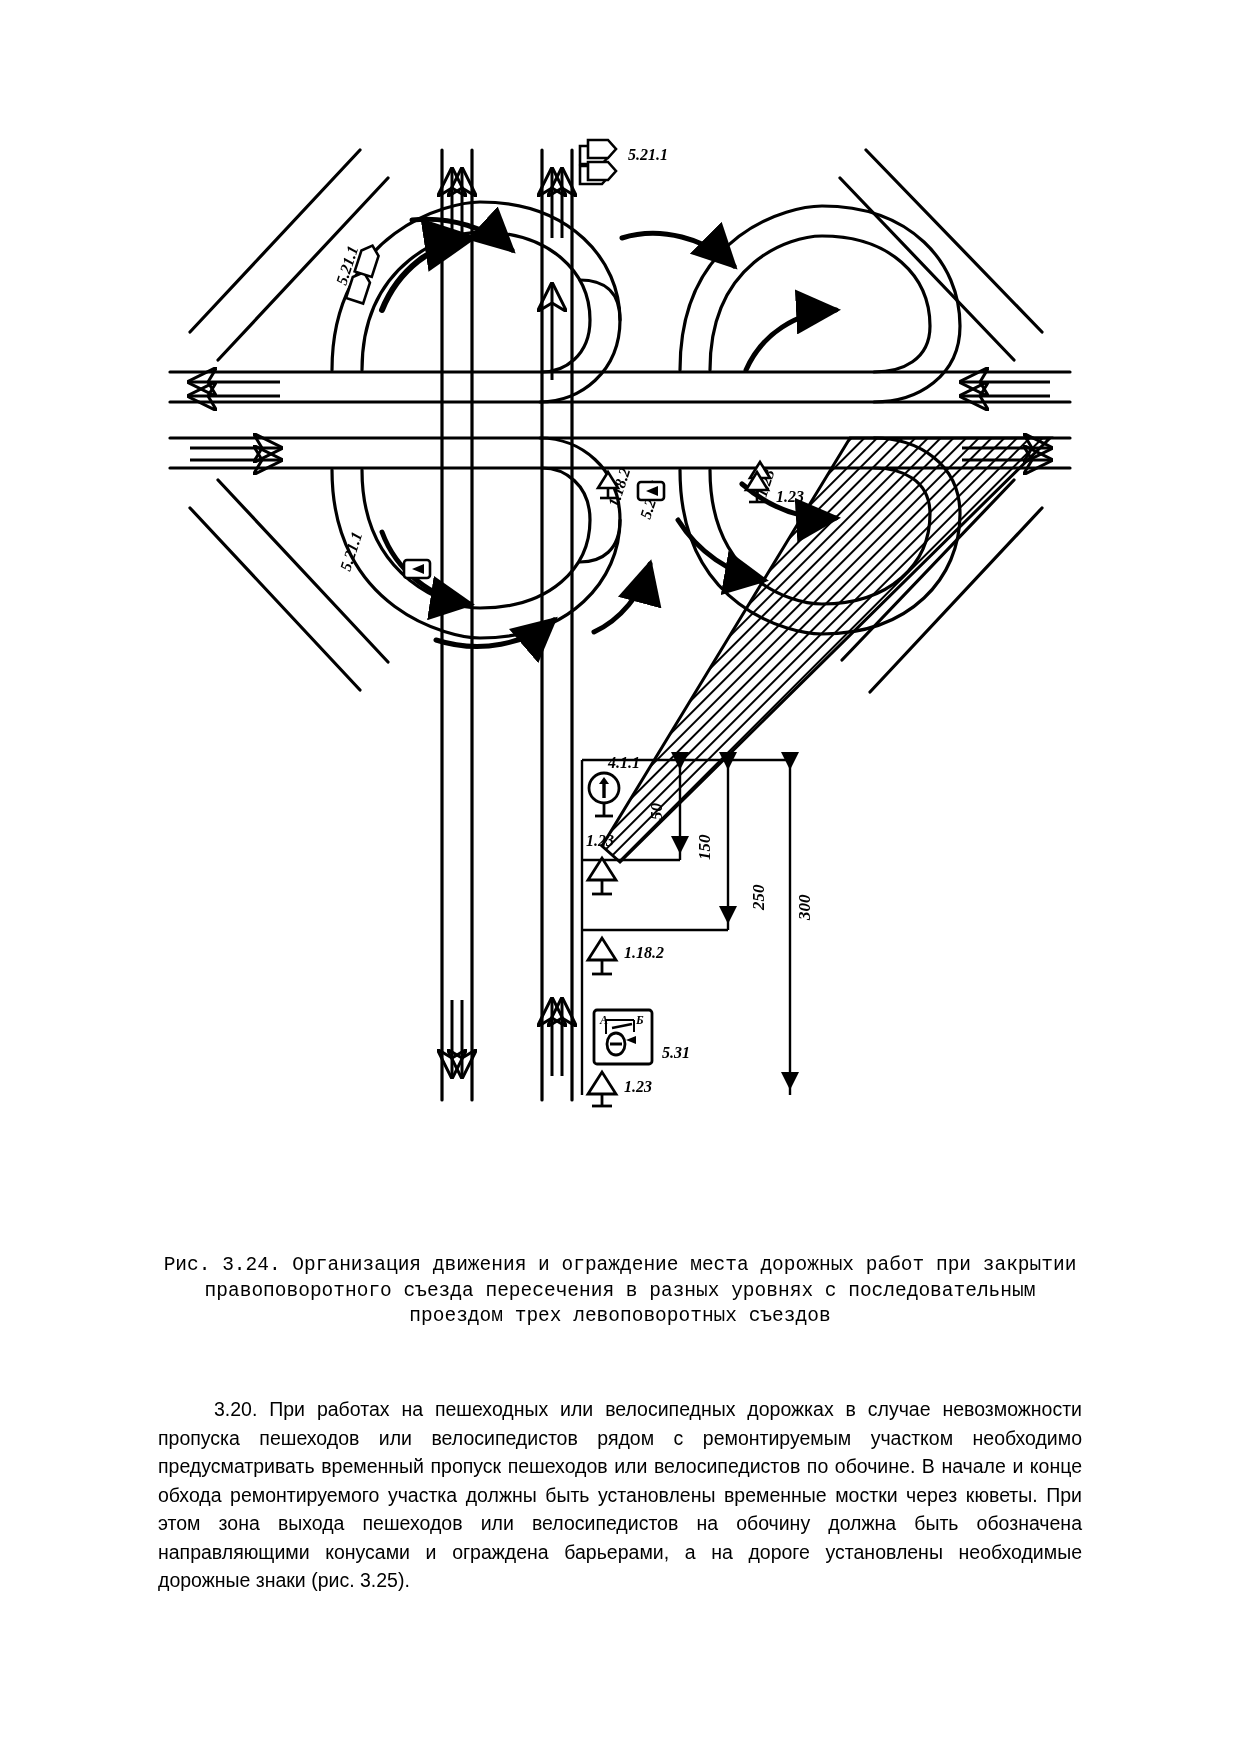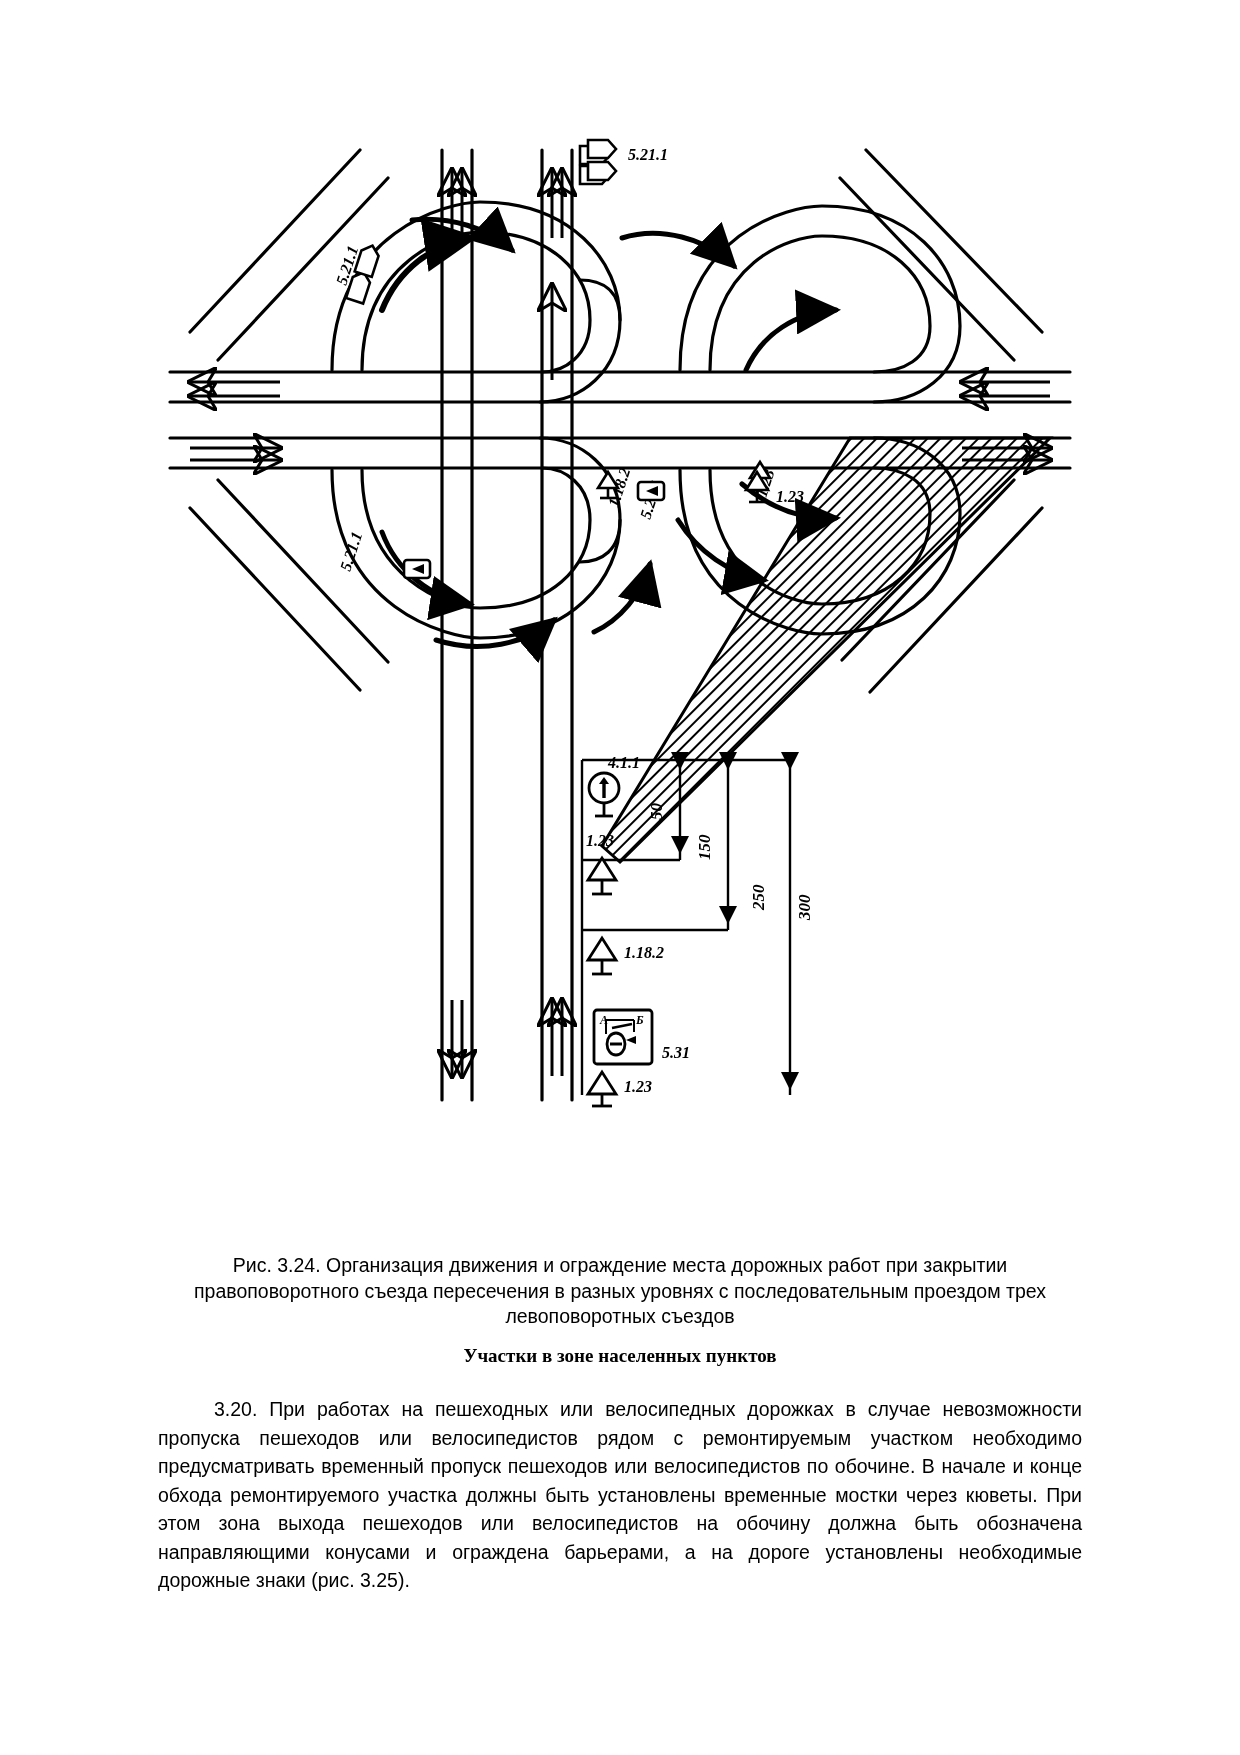--- a/index.html
+++ b/index.html
@@ -35,21 +35,21 @@
     height: 1000px;
   }
   .caption {
     position: absolute;
     left: 155px;
     top: 1253px;
     width: 930px;
     text-align: center;
     font-size: 19.5px;
     line-height: 25.5px;
-    font-family: Liberation Sans, sans-serif;
+    font-family: Liberation Mono, monospace;
   }
   .section-heading {
     position: absolute;
     left: 155px;
     top: 1345px;
     width: 930px;
     text-align: center;
     font-size: 19px;
     font-weight: bold;
     font-family: "Liberation Serif", serif;
@@ -294,17 +294,16 @@
           <line x1="3" y1="30" x2="19" y2="30"></line>
         </g>
         <text class="lbl" x="626" y="382" font-size="16" fill="#000">1.23</text>
       </g>
 
     </svg>
   </div>
 
   <div class="caption">Рис. 3.24. Организация движения и ограждение места дорожных работ при закрытии правоповоротного съезда пересечения в разных уровнях с последовательным проездом трех левоповоротных съездов</div>
 
-  <div class="section-heading">Участки в зоне населенных пунктов</div>
 
   <div class="body-par">3.20. При работах на пешеходных или велосипедных дорожках в случае невозможности пропуска пешеходов или велосипедистов рядом с ремонтируемым участком необходимо предусматривать временный пропуск пешеходов или велосипедистов по обочине. В начале и конце обхода ремонтируемого участка должны быть установлены временные мостки через кюветы. При этом зона выхода пешеходов или велосипедистов на обочину должна быть обозначена направляющими конусами и ограждена барьерами, а на дороге установлены необходимые дорожные знаки (рис. 3.25).</div>
 
 </div>
 
 </body></html>

